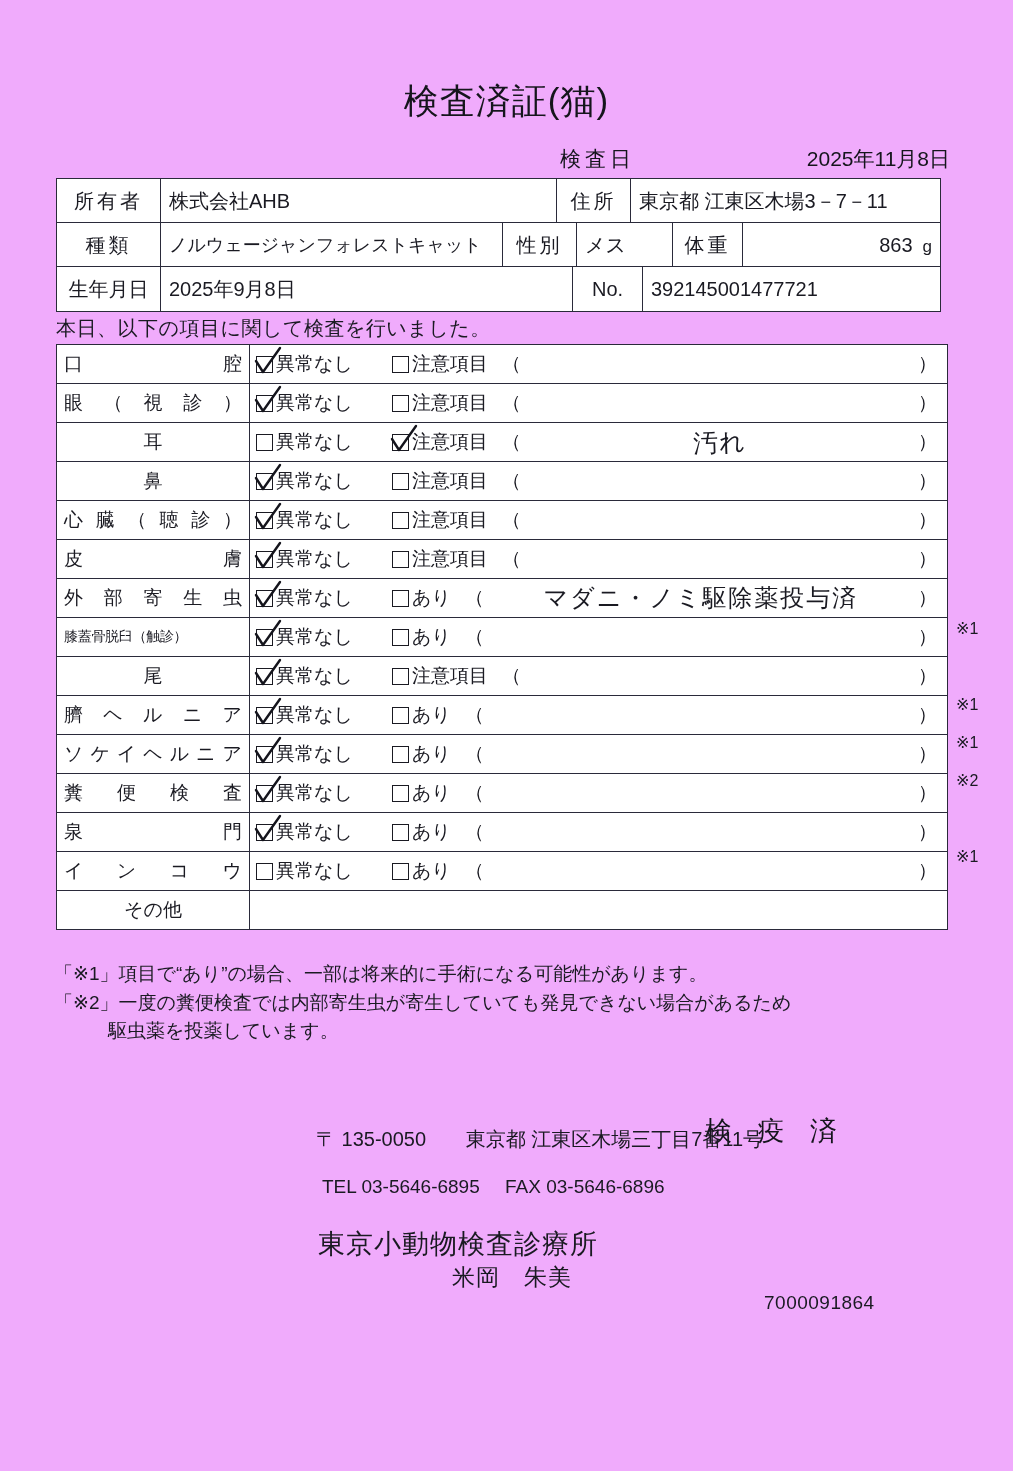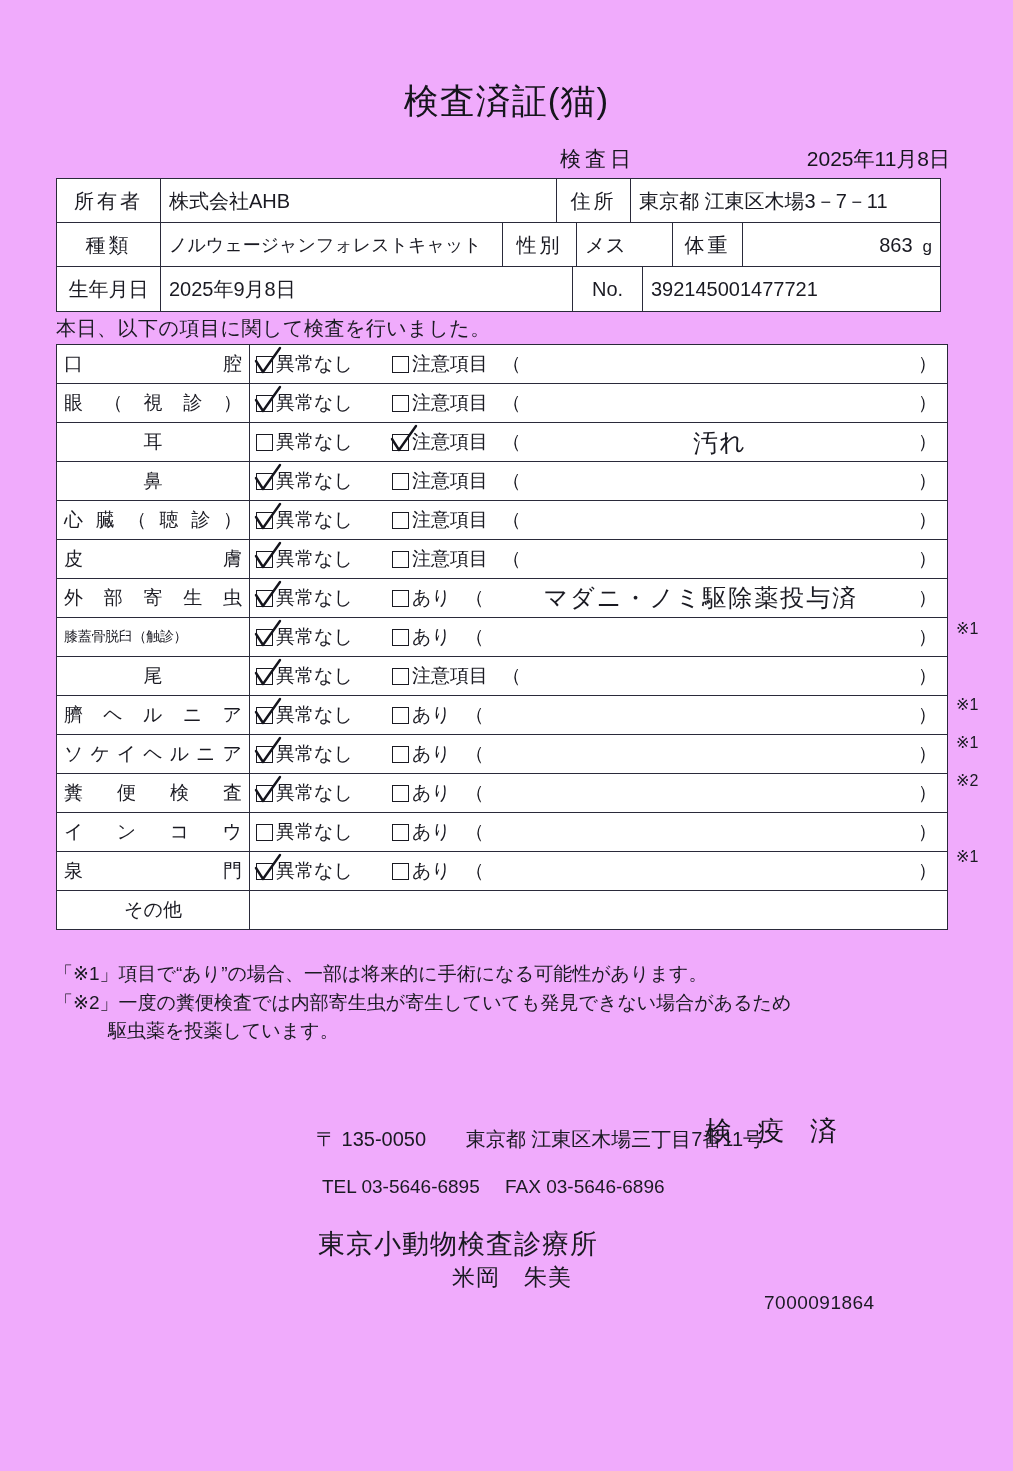--- a/index.html
+++ b/index.html
@@ -618,49 +618,49 @@
                 </span>
                 <span class="paren-field">
                   <span>（</span>
                   <span class="paren-note"></span>
                   <span>）</span>
                 </span>
               </div>
             </td>
           </tr>
           <tr>
+            <td class="it-name">泉門</td>
+            <td class="it-opts">
+              <div class="opts-inner">
+                <span class="opt first">
+                  <span class="box">
+                    <svg class="tick" viewBox="0 0 30 30">
+                      <path d="M3 15 L10 26 L27 2" fill="none" stroke="#14141c" stroke-width="2.4" stroke-linecap="round" stroke-linejoin="round"></path>
+                    </svg>
+                  </span>
+                  <span>異常なし</span>
+                </span>
+                <span class="opt">
+                  <span class="box"></span>
+                  <span>あり</span>
+                </span>
+                <span class="paren-field">
+                  <span>（</span>
+                  <span class="paren-note"></span>
+                  <span>）</span>
+                </span>
+              </div>
+            </td>
+          </tr>
+          <tr>
             <td class="it-name">インコウ</td>
             <td class="it-opts">
               <div class="opts-inner">
                 <span class="opt first">
                   <span class="box"></span>
-                  <span>異常なし</span>
-                </span>
-                <span class="opt">
-                  <span class="box"></span>
-                  <span>あり</span>
-                </span>
-                <span class="paren-field">
-                  <span>（</span>
-                  <span class="paren-note"></span>
-                  <span>）</span>
-                </span>
-              </div>
-            </td>
-          </tr>
-          <tr>
-            <td class="it-name">泉門</td>
-            <td class="it-opts">
-              <div class="opts-inner">
-                <span class="opt first">
-                  <span class="box">
-                    <svg class="tick" viewBox="0 0 30 30">
-                      <path d="M3 15 L10 26 L27 2" fill="none" stroke="#14141c" stroke-width="2.4" stroke-linecap="round" stroke-linejoin="round"></path>
-                    </svg>
-                  </span>
                   <span>異常なし</span>
                 </span>
                 <span class="opt">
                   <span class="box"></span>
                   <span>あり</span>
                 </span>
                 <span class="paren-field">
                   <span>（</span>
                   <span class="paren-note"></span>
                   <span>）</span>

